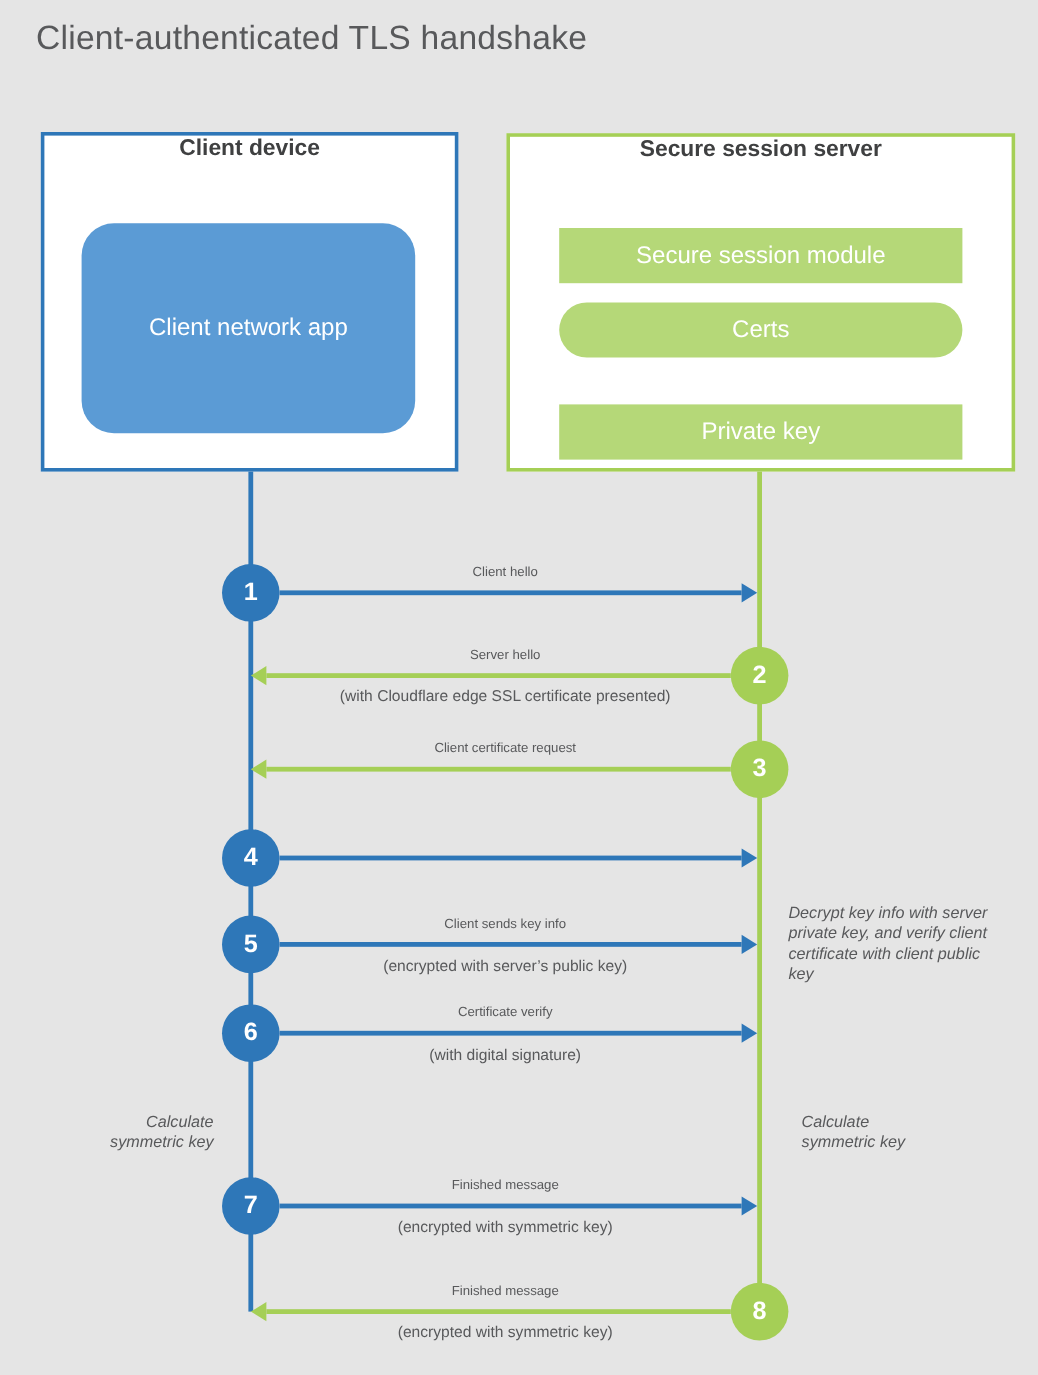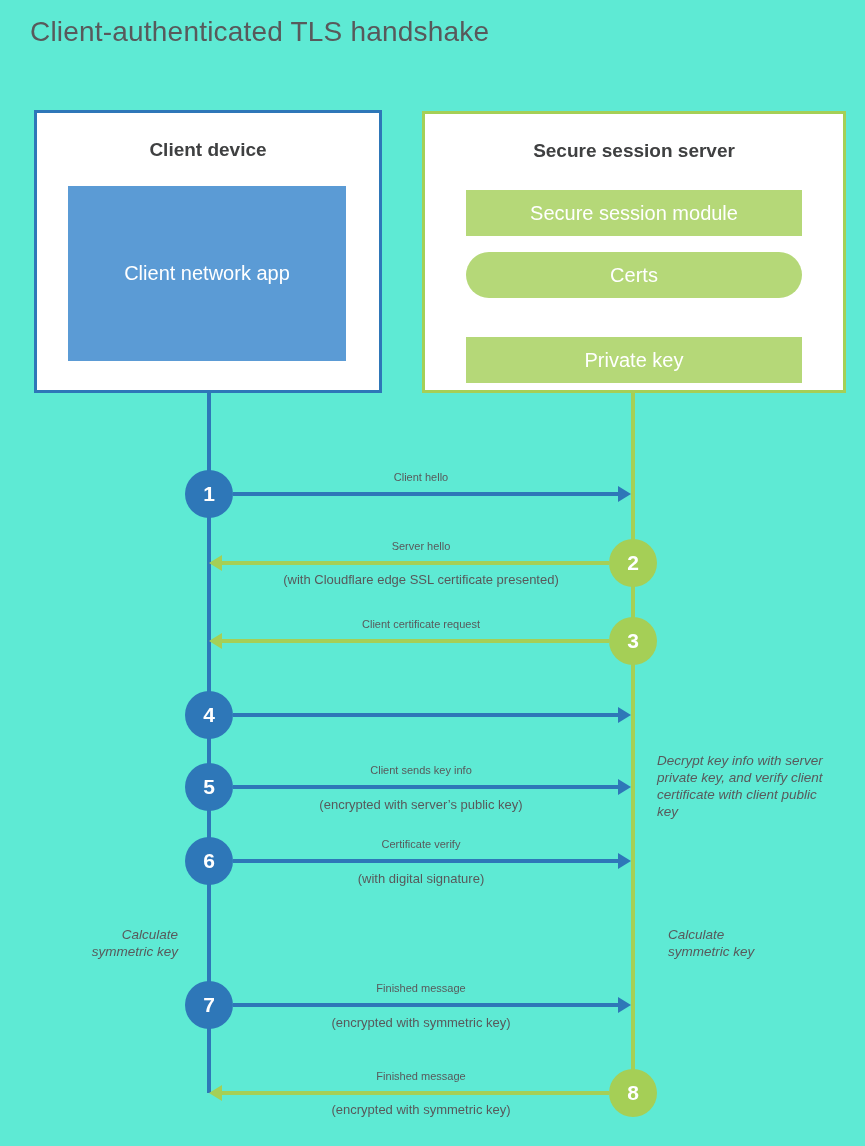--- a/index.html
+++ b/index.html
@@ -1,32 +1,32 @@
 <!DOCTYPE html>
 <html style="--blue: #2e77b8; --blue_fill: #5b9bd5; --green: #a5cf56; --green_fill: #b5d878; --text_dark: #3f4041; --text_gray: #58595b;"><head>
 <meta charset="utf-8">
 <style>
   html,body{margin:0;padding:0;background:#ffffff;}
   .canvas{
     position:relative;width:865px;height:1146px;overflow:hidden;
-    font-family:"Liberation Sans", sans-serif;background:#5eead4;
+    font-family:"Liberation Sans", sans-serif;background:#e5e5e5;
   }
   .page-title{
     position:absolute;left:30px;top:16px;width:700px;
     font-size:28px;font-weight:300;color:var(--text_gray);letter-spacing:.2px;
   }
   
   .outer-box{position:absolute;box-sizing:border-box;background:#fff;}
   .client-box{left:34px;top:110px;width:348px;height:283px;border:3px solid var(--blue);}
   .server-box{left:422px;top:111px;width:424px;height:282px;border:3px solid var(--green);}
-  .box-title{margin-top:26px;text-align:center;font-size:19px;font-weight:700;color:var(--text_dark);}
+  .box-title{text-align:center;font-size:19px;font-weight:700;color:var(--text_dark);}
   .client-app{
     position:absolute;left:68px;top:186px;width:278px;height:175px;
     background:var(--blue_fill);display:flex;align-items:center;justify-content:center;
-    color:#ffffff;font-size:20px;text-align:center;line-height:1.35;
+    color:#ffffff;font-size:20px;text-align:center;line-height:1.35;border-radius:27px;
   }
   .client-app span{display:block;max-width:170px;}
   .server-bar{
     position:absolute;left:466px;width:336px;height:46px;
     background:var(--green_fill);display:flex;align-items:center;justify-content:center;
     color:#ffffff;font-size:20px;
   }
   .bar-0{top:190px;}  .bar-1{top:252px;border-radius:23px;}  .bar-2{top:313px;margin-top:24px;}
   
   .vline{position:absolute;width:4px;top:393px;height:700px;}

